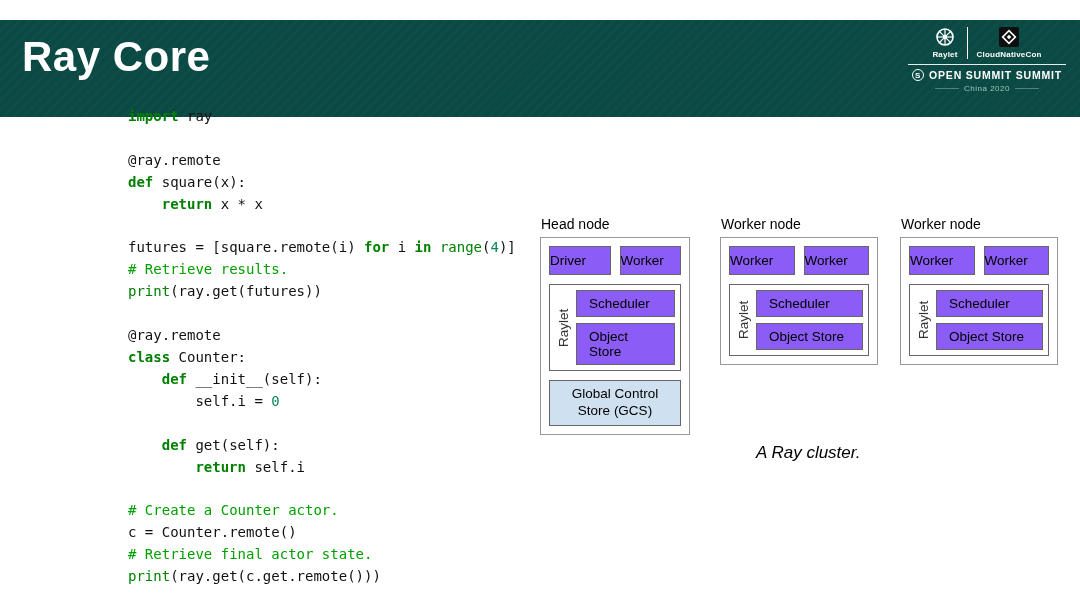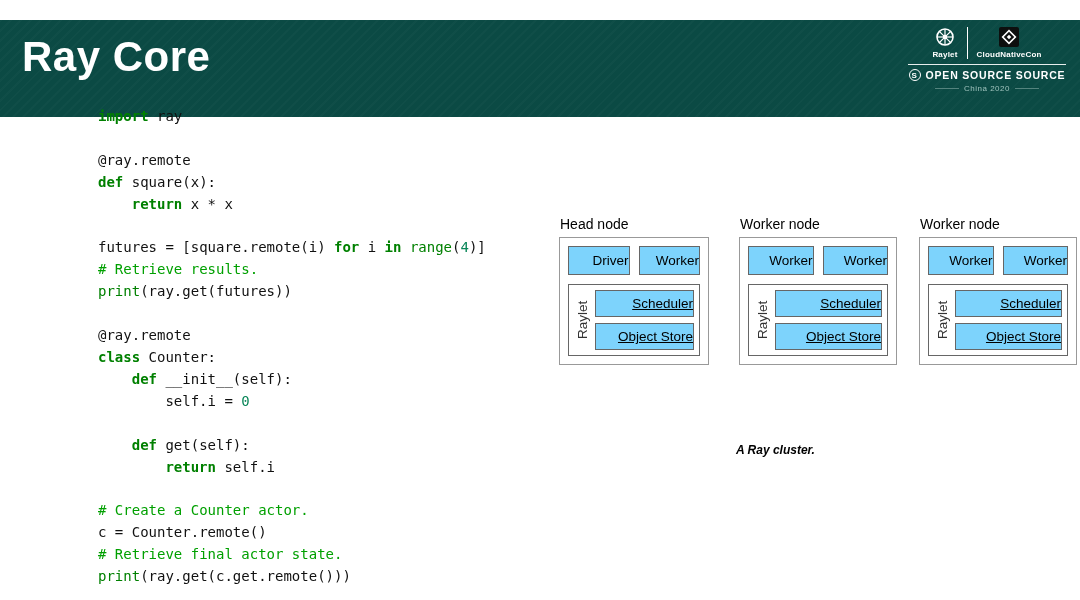--- a/index.html
+++ b/index.html
@@ -31,53 +31,53 @@
   .summit-row{display:flex;align-items:center;justify-content:center;gap:5px;
     padding:4px 0 3px;font-size:10.5px;font-weight:700;letter-spacing:0.8px;white-space:nowrap;}
   .summit-icon{width:12px;height:12px;border:1.5px solid #fff;border-radius:50%;
     display:flex;align-items:center;justify-content:center;font-size:8px;font-weight:700;box-sizing:border-box;}
   .china-row{display:flex;align-items:center;justify-content:center;gap:5px;
     font-size:8px;color:#9fc3bd;letter-spacing:0.5px;}
   .china-row .line{display:inline-block;width:24px;height:1px;background:#54847e;}
 
   
   .code{
-    position:absolute;left:98px;top:106px;
+    position:absolute;left:128px;top:106px;
     font-family:"DejaVu Sans Mono",monospace;font-size:14px;line-height:21.9px;
     white-space:pre;color:var(--code-plain,#111111);
   }
   .code-line{min-height:21.9px;}
   .ind{display:inline-block;width:4ch;border-left:1px solid #d8d8d8;box-sizing:border-box;}
   .tk-kw{color:var(--code-keyword,#008000);font-weight:bold;}
   .tk-bi{color:var(--code-builtin,#008000);margin-top:18px;}
   .tk-cm{color:var(--code-comment,#00a000);}
   .tk-num{color:var(--code-number,#098658);}
   .tk-pl{color:var(--code-plain,#111111);}
 
   
   .diagram{position:absolute;left:540px;top:216px;width:520px;height:260px;
     font-size:13.5px;color:#000;}
-  .node{position:absolute;top:0;margin-left:19px;}
+  .node{position:absolute;top:0;}
   .node-head{left:0;width:150px;}
   .node-w1{left:180;left:180px;width:158px;}
   .node-w2{left:360px;width:158px;}
   .node-title{font-size:14px;margin:0 0 5px 1px;}
   .node-box{border:1.5px solid var(--node-border,#999999);background:#fff;
     padding:8px;display:flex;flex-direction:column;gap:9px;box-sizing:border-box;}
   .proc-row{display:flex;gap:9px;}
-  .proc{border:1.5px solid var(--box-border,#666666);background:#7dd3fc;
-    flex:1;text-align:right;padding:6px 0;box-sizing:border-box;}
+  .proc{border:1.5px solid var(--box-border,#666666);background:#8b5cf6;
+    flex:1;text-align:left;padding:6px 0;box-sizing:border-box;}
   .raylet{border:1.5px solid var(--box-border,#666666);display:flex;gap:5px;padding:5px;}
   .raylet-label{writing-mode:vertical-rl;transform:rotate(180deg);
     text-align:center;color:#333;width:16px;display:flex;align-items:center;justify-content:center;}
   .raylet-stack{flex:1;display:flex;flex-direction:column;gap:6px;}
-  .raylet-stack .proc{padding:5px 0;text-decoration:underline;}
+  .raylet-stack .proc{padding:5px 12px;}
   .gcs{border:1.5px solid var(--box-border,#666666);background:var(--gcs-fill,#cfe0f1);
     text-align:center;padding:5px 2px;line-height:1.25;}
-  .caption{position:absolute;left:196px;top:227px;font-style:italic;font-weight:700;font-size:12px;}
+  .caption{position:absolute;left:216px;top:227px;font-style:italic;font-weight:400;font-size:17px;}
 </style>
 </head>
 <body>
 
 <div class="header">
   <h1 class="slide-title">Ray Core</h1>
 
   <div class="logos">
     <div class="logo-row">
       <div class="logo-tile">
@@ -98,21 +98,21 @@
         <svg width="22" height="22" viewBox="0 0 22 22">
           <rect x="1" y="1" width="20" height="20" rx="2" fill="#0d0f0e"></rect>
           <rect x="6.5" y="6.5" width="9" height="9" fill="none" stroke="#fff" stroke-width="1.6" transform="rotate(45 11 11)"></rect>
           <rect x="9.4" y="9.4" width="3.2" height="3.2" fill="#fff" transform="rotate(45 11 11)"></rect>
         </svg>
         <span>CloudNativeCon</span>
       </div>
     </div>
     <div class="summit-row">
       <span class="summit-icon">S</span>
-      <span>OPEN SOURCE SOURCE</span>
+      <span>OPEN SUMMIT SUMMIT</span>
     </div>
     <div class="china-row">
       <span class="line"></span>
       <span>China 2020</span>
       <span class="line"></span>
     </div>
   </div>
 </div>
 
 <div class="code"><div class="code-line"><span class="tk-kw">import</span><span class="tk-pl"> ray</span></div><div class="code-line">&nbsp;</div><div class="code-line"><span class="tk-pl">@ray.remote</span></div><div class="code-line"><span class="tk-kw">def</span><span class="tk-pl"> square(x):</span></div><div class="code-line"><span class="ind"></span><span class="tk-kw">return</span><span class="tk-pl"> x * x</span></div><div class="code-line">&nbsp;</div><div class="code-line"><span class="tk-pl">futures = [square.remote(i) </span><span class="tk-kw">for</span><span class="tk-pl"> i </span><span class="tk-kw">in</span><span class="tk-pl"> </span><span class="tk-bi">range</span><span class="tk-pl">(</span><span class="tk-num">4</span><span class="tk-pl">)]</span></div><div class="code-line"><span class="tk-cm"># Retrieve results.</span></div><div class="code-line"><span class="tk-bi">print</span><span class="tk-pl">(ray.get(futures))</span></div><div class="code-line">&nbsp;</div><div class="code-line"><span class="tk-pl">@ray.remote</span></div><div class="code-line"><span class="tk-kw">class</span><span class="tk-pl"> Counter:</span></div><div class="code-line"><span class="ind"></span><span class="tk-kw">def</span><span class="tk-pl"> __init__(self):</span></div><div class="code-line"><span class="ind"></span><span class="ind"></span><span class="tk-pl">self.i = </span><span class="tk-num">0</span></div><div class="code-line">&nbsp;</div><div class="code-line"><span class="ind"></span><span class="tk-kw">def</span><span class="tk-pl"> get(self):</span></div><div class="code-line"><span class="ind"></span><span class="ind"></span><span class="tk-kw">return</span><span class="tk-pl"> self.i</span></div><div class="code-line">&nbsp;</div><div class="code-line"><span class="tk-cm"># Create a Counter actor.</span></div><div class="code-line"><span class="tk-pl">c = Counter.remote()</span></div><div class="code-line"><span class="tk-cm"># Retrieve final actor state.</span></div><div class="code-line"><span class="tk-bi">print</span><span class="tk-pl">(ray.get(c.get.remote()))</span></div></div>
@@ -125,20 +125,24 @@
       <div class="proc-row">
         <div class="proc">Driver</div>
         <div class="proc">Worker</div>
       </div>
       <div class="raylet">
         <div class="raylet-label">Raylet</div>
         <div class="raylet-stack">
           <div class="proc">Scheduler</div>
           <div class="proc">Object Store</div>
         </div>
+      </div>
+      <div class="gcs">
+        <div>Global Control</div>
+        <div>Store (GCS)</div>
       </div>
     </div>
   </div>
 
   <div class="node node-w1">
     <div class="node-title">Worker node</div>
     <div class="node-box">
       <div class="proc-row">
         <div class="proc">Worker</div>
         <div class="proc">Worker</div>

